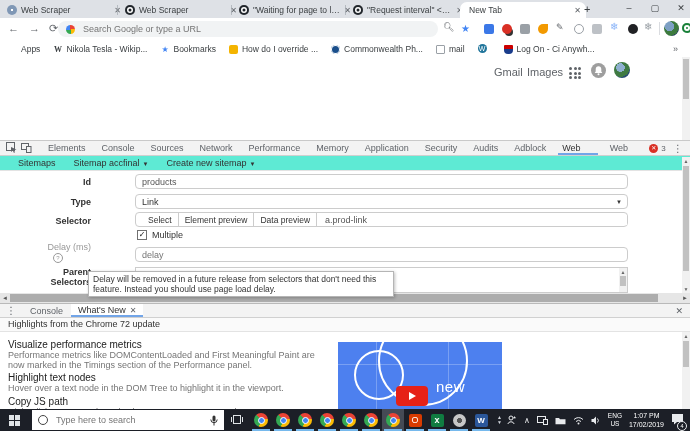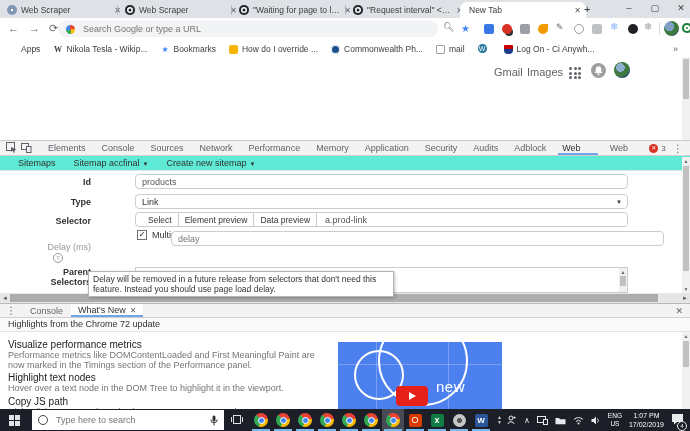--- a/index.html
+++ b/index.html
@@ -289,21 +289,21 @@
       </div>
     </div>
 
     <div class="abs" style="left:137px;top:59px;display:flex;align-items:center;">
       <span style="width:8px;height:8px;border:1px solid #707070;background:#fff;font-size:8px;line-height:8px;text-align:center;color:#111;">✓</span>
       <span style="font-size:9px;color:#333;margin-left:5px;">Multiple</span>
     </div>
 
     <div class="flabel abs" style="top:71px;color:#999;font-weight:normal;">Delay (ms)</div>
     <span class="abs" style="left:53px;top:82px;width:8px;height:8px;border:1px solid #999;border-radius:50%;color:#999;font-size:6px;text-align:center;line-height:8px;">?</span>
-    <div class="finput abs" style="top:60px;margin-left:36px;">
+    <div class="finput abs" style="top:76px;">
       <input placeholder="delay" style="">
     </div>
 
     <div class="flabel abs" style="top:96px;line-height:10px;">
       <span>Parent</span><br>
       <span>Selectors</span>
     </div>
     <div class="abs" style="left:135px;top:96px;width:493px;height:26px;border:1px solid #ccc;box-sizing:border-box;overflow:hidden;background:#fff;">
       <div style="font-size:8.5px;color:#333;padding:8px 6px 0;line-height:9px;">products</div>
       <div style="font-size:8.5px;color:#333;padding:0 6px;line-height:9px;">short-desc</div>

